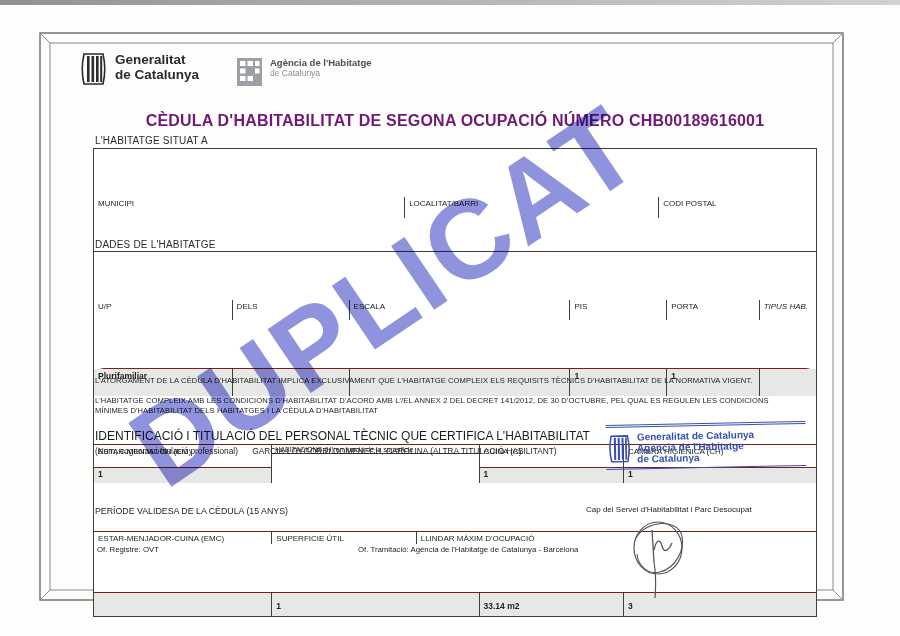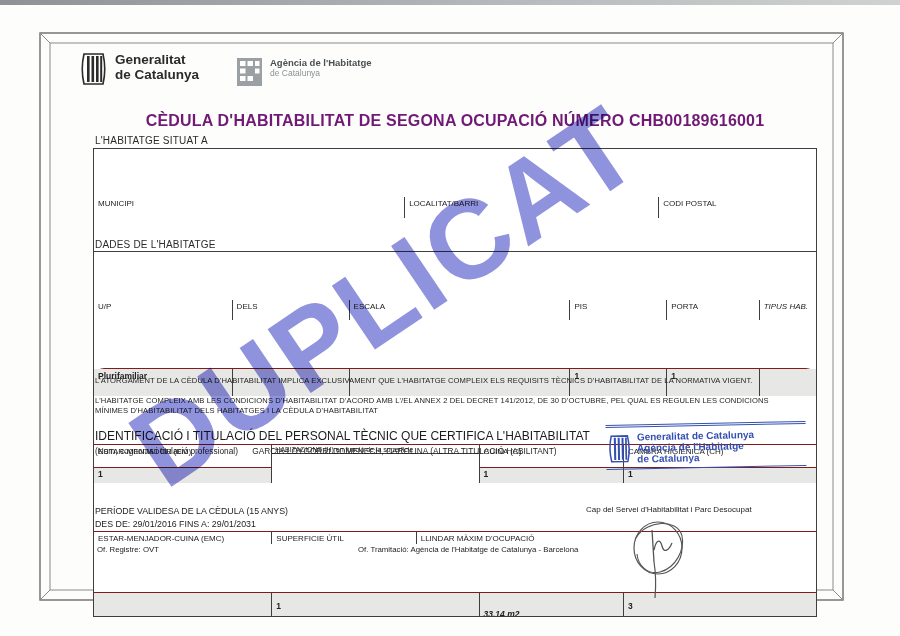--- a/index.html
+++ b/index.html
@@ -166,21 +166,21 @@
     </div>
 
     <div class="row bordered-top" style="height:13px;">
       <div class="cell hdr" style="width:24.7%;">ESTAR-MENJADOR-CUINA (EMC)</div>
       <div class="cell hdr" style="width:20%;">SUPERFICIE ÚTIL</div>
       <div class="cell hdr" style="width:26.6%;">LLINDAR MÀXIM D'OCUPACIÓ</div>
     </div>
     <div class="row bordered-top" style="height:24px;">
       <div class="cell val" style="width:24.7%;padding-top:8px;"></div>
       <div class="cell val" style="width:28.7%;padding-top:8px;">1</div>
-      <div class="cell val" style="width:20%;padding-top:16px;font-style:italic;">33.14 m2</div>
+      <div class="cell val" style="width:20%;padding-top:8px;">33.14 m2</div>
       <div class="cell val" style="width:26.6%;padding-top:8px;">3</div>
     </div>
   </div>
 
   <div class="abs legal" style="left:95px;top:376px;width:705px;">L'ATORGAMENT DE LA CÈDULA D'HABITABILITAT IMPLICA EXCLUSIVAMENT QUE L'HABITATGE COMPLEIX ELS REQUISITS TÈCNICS D'HABITABILITAT DE LA NORMATIVA VIGENT.</div>
   <div class="abs legal" style="left:95px;top:396px;width:705px;">L'HABITATGE COMPLEIX AMB LES CONDICIONS D'HABITABILITAT D'ACORD AMB L'/EL ANNEX 2 DEL DECRET 141/2012, DE 30 D'OCTUBRE, PEL QUAL ES REGULEN LES CONDICIONS MÍNIMES D'HABITABILITAT DELS HABITATGES I LA CÈDULA D'HABITABILITAT</div>
 
   <div class="abs" style="left:95px;top:429px;font-size:12px;">IDENTIFICACIÓ I TITULACIÓ DEL PERSONAL TÈCNIC QUE CERTIFICA L'HABITABILITAT</div>
   <div class="abs" style="left:95px;top:446px;font-size:8.3px;">
     <span>(Nom, cognoms i titulació professional)</span>
@@ -202,21 +202,20 @@
         <div>Generalitat de Catalunya</div>
         <div>Agència de l'Habitatge</div>
         <div>de Catalunya</div>
       </div>
     </div>
     <div class="stamp-line"></div>
   </div>
 
   <div class="abs" style="left:95px;top:505px;font-size:8.8px;line-height:13px;">
     <div>PERÍODE VALIDESA DE LA CÈDULA (15 ANYS)</div>
-    <div>DES DE: 29/01/2016 FINS A: 29/01/2031</div>
   </div>
 
   <div class="abs small" style="left:586px;top:505px;">Cap del Servei d'Habitabilitat i Parc Desocupat</div>
   <svg class="abs" style="left:612px;top:516px;" width="90" height="86" viewBox="0 0 90 86">
     <ellipse cx="46" cy="32" rx="24" ry="26" fill="none" stroke="#555" stroke-width="1.2"></ellipse>
     <path d="M24,22 C34,4 66,2 70,20 C73,33 64,52 48,56 C36,59 26,50 25,38" fill="none" stroke="#555" stroke-width="1.1"></path>
     <path d="M40,14 L42,46 M42,34 C44,24 48,22 50,30 C52,38 57,34 60,27" fill="none" stroke="#555" stroke-width="1.3"></path>
     <path d="M42,46 C44,58 44,70 43,82" fill="none" stroke="#555" stroke-width="1.2"></path>
   </svg>
 

